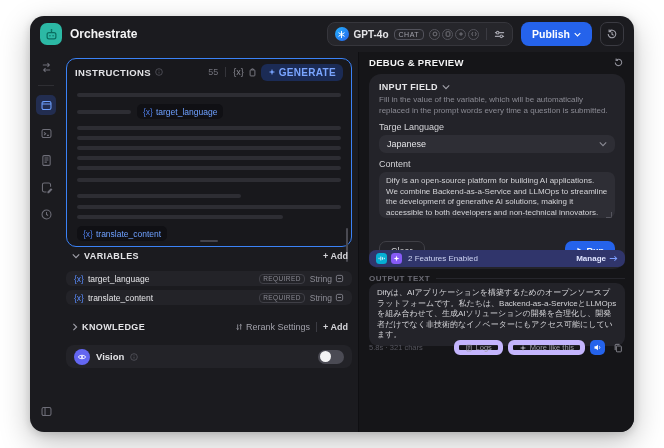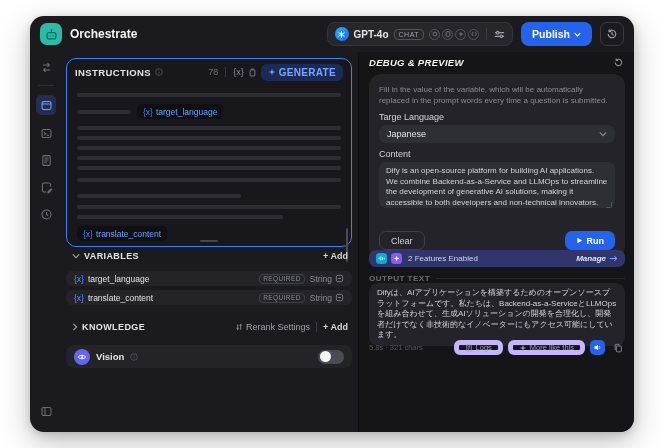--- a/index.html
+++ b/index.html
@@ -91,21 +91,21 @@
                display:flex; align-items:center; justify-content:center; }
   .vision-label { font-size:9.5px; font-weight:bold; color:#e4e4e7; }
   .toggle { margin-left:auto; width:26px; height:14px; border-radius:7px; background:#4b4b54;
             position:relative; cursor:pointer; }
   .toggle .knob { position:absolute; left:1.5px; top:1.5px; width:11px; height:11px;
                   border-radius:50%; background:#f4f4f5; }
 
   
   .debug { position:absolute; left:328px; top:36px; width:276px; bottom:0;
            background:#151518; border-left:1px solid #0f0f12; }
-  .debug-head { position:absolute; top:5px; left:10px; right:10px; display:flex; align-items:center;font-style:italic; }
+  .debug-head { position:absolute; top:5px; left:10px; right:10px; display:flex; align-items:center; }
   .debug-title { font-size:9.5px; font-weight:bold; letter-spacing:.3px; color:#f4f4f5; }
   .refresh-btn { margin-left:auto; color:#8b8b94; cursor:pointer; }
 
   .input-card { position:absolute; left:10px; top:22px; width:256px; background:#232329;
                 border-radius:12px; padding:8px 10px 9px 10px; }
   .if-title-row { display:flex; align-items:center; gap:4px; }
   .if-title { font-size:9px; font-weight:bold; letter-spacing:.3px; color:#e4e4e7; }
   .if-desc { margin-top:3px; font-size:8px; line-height:10.5px; color:#8b8b94; }
   .fld-label { margin-top:6px; font-size:9px; color:#d4d4d8; }
   .select { margin-top:3px; height:18px; background:#2e2e35; border-radius:7px;
@@ -128,21 +128,21 @@
 
   .features-bar { position:absolute; left:10px; top:198px; width:256px; height:17px;
                   background:#30356b; border-radius:7px; display:flex; align-items:center;
                   gap:4px; padding:0 7px; cursor:pointer; }
   .feat-ic { width:11px; height:11px; border-radius:3.5px; display:flex;
              align-items:center; justify-content:center; }
   .feat-ic.cyan { background:#06aed4; }
   .feat-ic.purple { background:#875bf7; }
   .feat-label { font-size:8px; color:#ced4f2; margin-left:2px; }
   .manage { margin-left:auto; display:flex; align-items:center; gap:3px;
-            font-size:8px; font-weight:bold; color:#dfe4ff;font-style:italic; }
+            font-size:8px; font-weight:bold; color:#dfe4ff; }
   .manage .arr { color:#7c9dff; }
 
   .out-label-row { position:absolute; left:10px; top:222px; width:256px;
                    display:flex; align-items:center; gap:6px; }
   .out-label { font-size:8px; font-weight:bold; letter-spacing:.5px; color:#6b6b74; }
   .out-line { flex:1; height:1px; background:#26262c; }
   .out-bubble { position:absolute; left:10px; top:231px; width:256px; background:#232329;
                 border-radius:9px; padding:5px 8px; }
   .out-text { font-size:8px; line-height:10.6px; color:#d4d4d8; }
   .out-meta-row { position:absolute; left:10px; top:288px; width:256px;
@@ -282,21 +282,21 @@
     <div class="inst-card">
       <div class="inst-head">
         <span class="inst-title">INSTRUCTIONS</span>
         <span class="muted-ic">
           <svg width="8" height="8" viewBox="0 0 12 12" stroke="currentColor" stroke-width="1.1" fill="none">
               <circle cx="6" cy="6" r="5"></circle>
               <path d="M6 5.4v3"></path>
               <circle cx="6" cy="3.5" r=".7" fill="currentColor" stroke="none"></circle>
             </svg>
         </span>
-        <span class="inst-count">78</span>
+        <span class="inst-count">55</span>
         <span class="inst-sep"></span>
         <span class="inst-varx">{x}</span>
         <span class="muted-ic" style="color:#8b8b94">
           <svg width="9" height="9" viewBox="0 0 12 12" stroke="currentColor" stroke-width="1.1" fill="none">
               <rect x="2.8" y="2.6" width="6.4" height="8" rx="1"></rect>
               <path d="M4.4 2.6V2c0-.4.3-.8.8-.8h1.6c.5 0 .8.4.8.8v.6"></path>
             </svg>
         </span>
         <span class="gen-btn">
           <svg width="8" height="8" viewBox="0 0 12 12" fill="currentColor">
@@ -417,20 +417,26 @@
       <span class="debug-title">DEBUG &amp; PREVIEW</span>
       <span class="refresh-btn">
         <svg width="11" height="11" viewBox="0 0 12 12" stroke="currentColor" stroke-width="1.2" fill="none">
             <path d="M2.5 6a3.5 3.5 0 1 0 1-2.5"></path>
             <path d="M3.4 1.6v2.1h2.1"></path>
           </svg>
       </span>
     </div>
 
     <div class="input-card">
+      <div class="if-title-row">
+        <span class="if-title">INPUT FIELD</span>
+        <svg width="8" height="6" viewBox="0 0 10 7" stroke="#a1a1aa" stroke-width="1.4" fill="none">
+            <path d="M1 1.5 5 5.5 9 1.5"></path>
+          </svg>
+      </div>
       <div class="if-desc">Fill in the value of the variable, which will be automatically replaced in the prompt words every time a question is submitted.</div>
 
       <div class="fld-label">Targe Language</div>
       <div class="select">
         <span class="select-val">Japanese</span>
         <span class="chev">
           <svg width="8" height="6" viewBox="0 0 10 7" stroke="currentColor" stroke-width="1.4" fill="none">
               <path d="M1 1.5 5 5.5 9 1.5"></path>
             </svg>
         </span>

